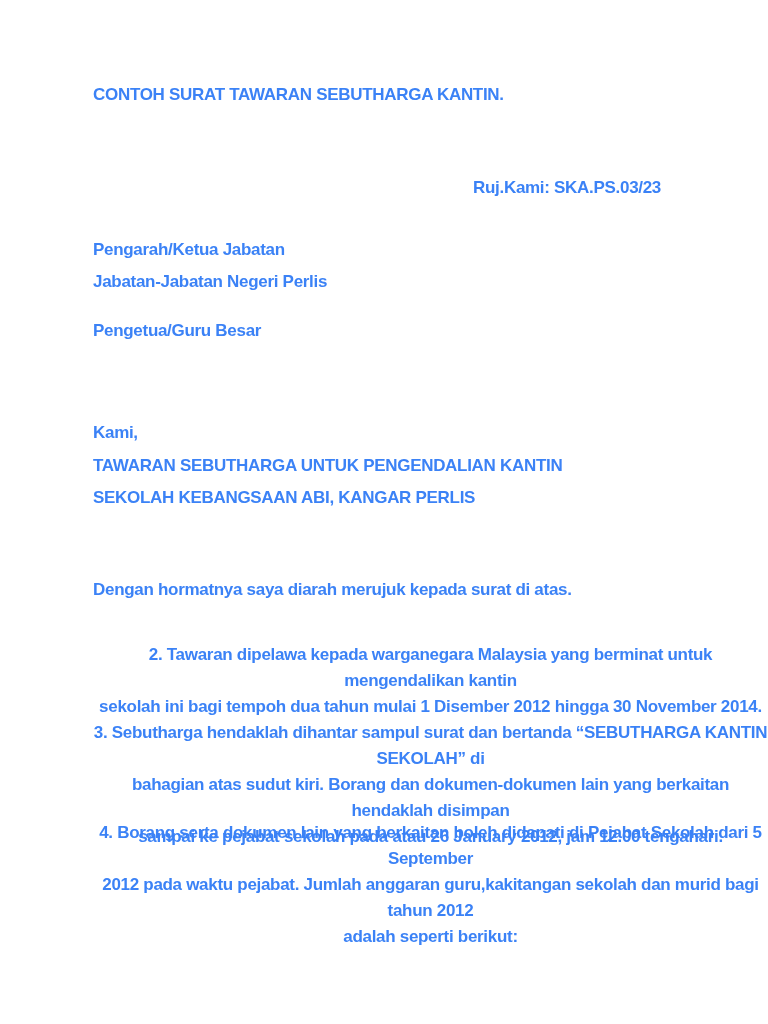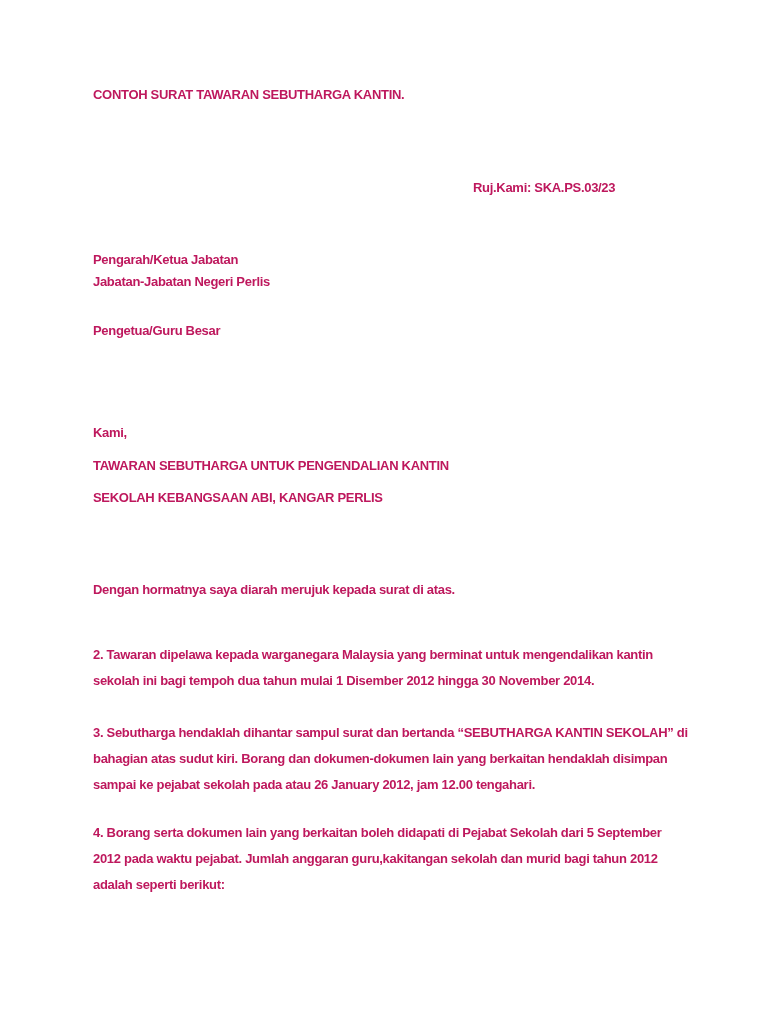--- a/index.html
+++ b/index.html
@@ -8,23 +8,24 @@
     background: #ffffff;
   }
   .page {
     position: relative;
     width: 768px;
     height: 1024px;
     background: #ffffff;
     overflow: hidden;
     font-family: "Liberation Sans", sans-serif;
     font-weight: bold;
-    font-size: 13px;
+    font-size: 17px;
     letter-spacing: -0.3px;
-    color: #be185d;
+    color: #3b82f6;
+    text-align: center;
   }
   .line {
     position: absolute;
     left: 93px;
     line-height: 26px;
     white-space: pre-line;
   }
   .pre {
     white-space: pre;
   }
@@ -32,21 +33,21 @@
 </head>
 <body>
 
 <div class="page">
 
   <div class="line" style="top:82px">CONTOH SURAT TAWARAN SEBUTHARGA KANTIN.</div>
 
   <div class="line pre" style="top:175px; left:473px">Ruj.Kami: SKA.PS.03/23</div>
 
 
-  <div class="line" style="top:247px">Pengarah/Ketua Jabatan</div>
+  <div class="line" style="top:237px">Pengarah/Ketua Jabatan</div>
 
   <div class="line" style="top:269px">Jabatan-Jabatan Negeri Perlis</div>
 
   <div class="line" style="top:318px">Pengetua/Guru Besar</div>
 
 
   <div class="line" style="top:420px">Kami,</div>
 
   <div class="line" style="top:453px">TAWARAN SEBUTHARGA UNTUK PENGENDALIAN KANTIN</div>
 

